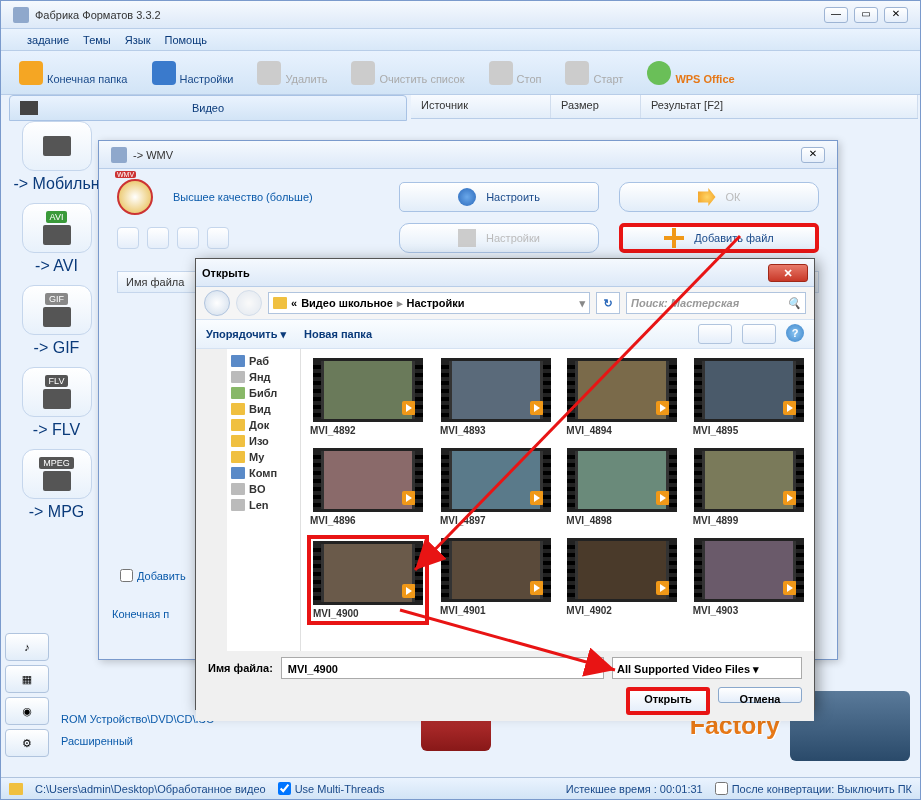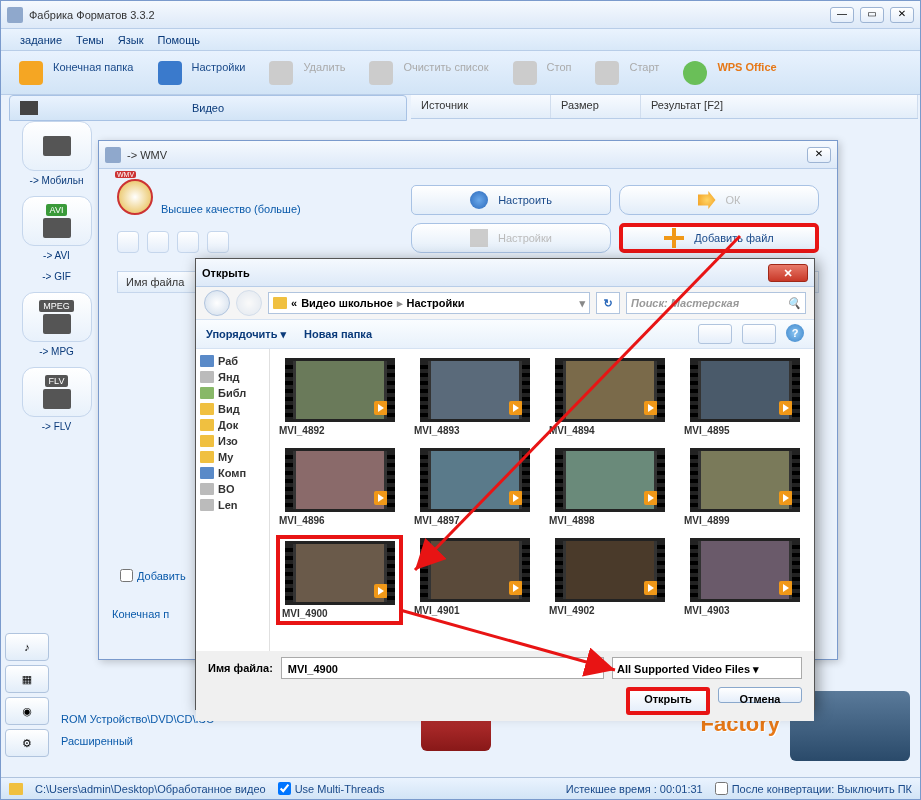--- a/index.html
+++ b/index.html
@@ -1,54 +1,54 @@
 <!DOCTYPE html>
 <html><head>
 <meta charset="utf-8">
 <style>
 * { box-sizing: border-box; margin: 0; padding: 0; font-family: Tahoma, Arial, sans-serif; font-size: 11px; }
 body { width: 921px; height: 800px; background: #d8e8f8; position: relative; overflow: hidden; }
 
 
 .main-window { width: 921px; height: 800px; background: #eaf2fc; border: 1px solid #7a9acc; position: absolute; }
-.titlebar { height: 28px; background: linear-gradient(#f5f9fe,#dde9f8); display: flex; align-items: center; padding: 0 6px; border-bottom: 1px solid #b8cde8; }
+.titlebar { height: 28px; background: linear-gradient(#f5f9fe,#dde9f8); display: flex; align-items: center; padding: 0 12px; border-bottom: 1px solid #b8cde8; }
 .titlebar .app-icon { width: 16px; height: 16px; background: #8fa8cc; border-radius: 2px; margin-right: 6px; }
 .titlebar .title { flex: 1; color: #333; }
 .win-controls { display: flex; gap: 6px; }
 .win-btn { width: 24px; height: 16px; border: 1px solid #9db4d4; border-radius: 3px; background: linear-gradient(#fff,#e5eefa); text-align: center; line-height: 12px; font-size: 10px; cursor: pointer; }
 
-.menubar { height: 22px; background: linear-gradient(#eaf3fe,#d8e8f8); display: flex; align-items: center; gap: 14px; padding: 0 19px; border-bottom: 1px solid #b8cde8; }
+.menubar { height: 22px; background: linear-gradient(#eaf3fe,#d8e8f8); display: flex; align-items: center; gap: 14px; padding: 0 26px; border-bottom: 1px solid #b8cde8; }
 .menubar span { color: #0a3a7a; cursor: pointer; }
 
 .toolbar { height: 44px; background: linear-gradient(#e8f2fe,#d2e4f6); display: flex; align-items: center; gap: 4px; padding: 0 8px; border-bottom: 1px solid #b8cde8; }
-.tool-btn { display: flex; align-items: flex-start; gap: 10px; padding: 4px 10px; border-radius: 4px; cursor: pointer; color: #1a4a8a; }
+.tool-btn { display: flex; align-items: flex-end; gap: 4px; padding: 4px 10px; border-radius: 4px; cursor: pointer; color: #1a4a8a; }
 .tool-icon { width: 24px; height: 24px; background: #f5a623; border-radius: 4px; }
 .tool-icon.blue { background: #3a7acc; }
 .tool-icon.gray { background: #ccc; }
 .tool-icon.green { background: #6abf58; border-radius: 50%; }
 .tool-btn.disabled { color: #aaa; }
 .tool-btn.wps { color: #e67817; font-weight: bold; }
 
 .columns-header { height: 24px; display: flex; background: linear-gradient(#f8fbff,#e2edf9); border-bottom: 1px solid #b8cde8; }
 .col { padding: 4px 10px; border-right: 1px solid #d0ddee; color: #333; }
 
 .left-panel { position: absolute; left: 8px; top: 120px; width: 95px; }
 .fmt-item { margin-bottom: 10px; text-align: center; cursor: pointer; }
 .fmt-badge { width: 70px; height: 50px; margin: 0 auto 4px; background: linear-gradient(#fff,#e8f1fb); border: 1px solid #c5d6ec; border-radius: 12px; display: flex; align-items: center; justify-content: center; flex-direction: column; }
 .fmt-label-chip { font-size: 9px; padding: 1px 4px; border-radius: 2px; color: #fff; margin-bottom: 2px; }
 .fmt-icon { width: 28px; height: 20px; background: #555; border-radius: 2px; }
-.fmt-caption { color: #0a3a7a; font-size: 10px; }
+.fmt-caption { color: #0a3a7a; font-size: 16px; }
 
 .video-tab { position: absolute; left: 8px; top: 94px; width: 398px; height: 26px; background: linear-gradient(#eaf3fe,#d2e4f6); border: 1px solid #a8c2e4; border-radius: 4px 4px 0 0; display: flex; align-items: center; justify-content: center; color: #0a3a7a; cursor: pointer; }
 .video-tab-icon { width: 18px; height: 14px; background: #444; margin-right: 8px; position: absolute; left: 10px; }
 
 
 .wmv-window { position: absolute; left: 98px; top: 140px; width: 740px; height: 520px; background: #eaf2fc; border: 1px solid #7a9acc; box-shadow: 2px 2px 8px rgba(0,0,0,0.2); }
 .wmv-body { padding: 10px 18px; }
-.wmv-top { display: flex; align-items: flex-end; gap: 8px; margin-bottom: 8px; }
+.wmv-top { display: flex; align-items: center; gap: 20px; margin-bottom: 8px; }
 .wmv-icon { width: 36px; height: 36px; background: radial-gradient(#fff,#e5b740); border-radius: 50%; border: 2px solid #c33; position: relative; }
 .wmv-icon::before { content: "WMV"; position: absolute; top: -10px; left: -4px; font-size: 7px; background: #c33; color: #fff; padding: 0 2px; border-radius: 2px; }
 .quality-link { color: #0a5aaa; cursor: pointer; }
 .big-btn { width: 200px; height: 30px; background: linear-gradient(#fff,#e2edf9); border: 1px solid #a8c2e4; border-radius: 5px; display: flex; align-items: center; justify-content: center; gap: 10px; cursor: pointer; color: #1a4a8a; }
 .big-btn.disabled { color: #bbb; border-radius: 10px; }
 .big-btn .bi { width: 18px; height: 18px; }
 .arrow-ok { background: radial-gradient(#ffd466,#f09818); clip-path: polygon(0 20%,60% 20%,60% 0,100% 50%,60% 100%,60% 80%,0 80%); }
 .plus-orange { width: 20px; height: 20px; position: relative; }
 .plus-orange::before, .plus-orange::after { content: ""; position: absolute; background: #f09818; }
 .plus-orange::before { left: 8px; top: 0; width: 4px; height: 20px; }
@@ -72,21 +72,21 @@
 .refresh-btn { width: 24px; height: 22px; border: 1px solid #b0c4de; background: #fff; color: #2a68ba; text-align: center; line-height: 20px; cursor: pointer; }
 .search-box { width: 180px; height: 22px; background: #fff; border: 1px solid #b0c4de; display: flex; align-items: center; padding: 0 4px; color: #999; font-style: italic; }
 .search-box .sicn { margin-left: auto; color: #4a7ab8; cursor: pointer; }
 
 .org-row { height: 30px; display: flex; align-items: center; gap: 18px; padding: 0 10px; background: linear-gradient(#fafdff,#e8f1fb); border-top: 1px solid #d5e2f2; border-bottom: 1px solid #d5e2f2; }
 .org-row .link { color: #0a3a7a; cursor: pointer; }
 .org-row .right { margin-left: auto; display: flex; gap: 10px; }
 .view-btn { width: 34px; height: 20px; border: 1px solid #b0c4de; background: linear-gradient(#fff,#e5eefa); border-radius: 3px; cursor: pointer; }
 .help-q { width: 18px; height: 18px; border-radius: 50%; background: radial-gradient(#8ac5f2,#3a82c8); color: #fff; text-align: center; line-height: 18px; cursor: pointer; }
 
-.dlg-body { display: flex; height: 302px; }
+.dlg-body { display: flex; height: 302px; padding-left: 31px; }
 .tree { width: 74px; background: #fff; border-right: 1px solid #e0e0e0; padding: 4px 2px; overflow: hidden; }
 .tree-item { display: flex; align-items: center; gap: 4px; padding: 2px 2px; color: #333; cursor: pointer; white-space: nowrap; }
 .ticon { width: 14px; height: 12px; background: #f0c040; border-radius: 1px; flex-shrink: 0; }
 .ticon.disk { background: #bbb; }
 .ticon.pc { background: #5a8ac8; }
 .ticon.lib { background: #88b868; }
 
 .files { flex: 1; background: #fff; padding: 6px; overflow: auto; display: grid; grid-template-columns: repeat(4, 1fr); gap: 6px 8px; align-content: start; }
 .file-item { text-align: left; cursor: pointer; padding: 2px; border: 1px solid transparent; }
 .file-item.selected { border: 4px solid #e81414; }
@@ -113,21 +113,21 @@
 .bottom-links { position: absolute; left: 60px; top: 712px; }
 .bottom-links .lnk { color: #0a5aaa; cursor: pointer; display: block; margin-bottom: 10px; }
 
 .statusbar { position: absolute; left: 0; bottom: 0; right: 0; height: 22px; background: linear-gradient(#eaf3fe,#d2e4f6); border-top: 1px solid #b0c4de; display: flex; align-items: center; padding: 0 8px; gap: 12px; color: #1a4a8a; }
 .statusbar .chk { display: flex; align-items: center; gap: 4px; }
 .statusbar .chk input { margin: 0; }
 
 
 .arrow-svg { position: absolute; pointer-events: none; z-index: 100; }
 
-.factory-logo { position: absolute; right: 140px; top: 710px; font-size: 22px; font-weight: bold; color: #e67817; text-shadow: 1px 1px #fff; }
+.factory-logo { position: absolute; right: 140px; top: 710px; font-size: 25px; font-weight: bold; color: #e67817; text-shadow: 1px 1px #fff; }
 .devices-art { position: absolute; right: 10px; top: 690px; width: 120px; height: 70px; background: linear-gradient(#5a7a9a,#2a4a6a); border-radius: 6px; }
 .camera-art { position: absolute; left: 420px; top: 700px; width: 70px; height: 50px; background: linear-gradient(#c83838,#881818); border-radius: 6px; }
 
 .add-item-link { position: absolute; left: 120px; top: 569px; color: #0a5aaa; cursor: pointer; display:flex; align-items:center; gap:4px;}
 .add-item-link input { margin:0; }
 .dest-folder-label { position: absolute; left: 112px; top: 608px; color: #0a5aaa; cursor: pointer; }
 </style>
 </head>
 <body>
 
@@ -199,35 +199,39 @@
         <div class="fmt-caption">-&gt; Мобильн</div>
       </div>
       <div class="fmt-item">
         <div class="fmt-badge">
           <div class="fmt-label-chip" style="background:#3a9a3a">AVI</div>
           <div class="fmt-icon"></div>
         </div>
         <div class="fmt-caption">-&gt; AVI</div>
       </div>
       <div class="fmt-item">
+        <div class="fmt-badge">
+          <div class="fmt-label-chip" style="background:#888">GIF</div>
+          <div class="fmt-icon"></div>
+        </div>
         <div class="fmt-caption">-&gt; GIF</div>
+      </div>
+      <div class="fmt-item">
+        <div class="fmt-badge">
+          <div class="fmt-label-chip" style="background:#555">FLV</div>
+          <div class="fmt-icon"></div>
+        </div>
+        <div class="fmt-caption">-&gt; FLV</div>
       </div>
       <div class="fmt-item">
         <div class="fmt-badge">
           <div class="fmt-label-chip" style="background:#555">MPEG</div>
           <div class="fmt-icon"></div>
         </div>
         <div class="fmt-caption">-&gt; MPG</div>
-      </div>
-      <div class="fmt-item">
-        <div class="fmt-badge">
-          <div class="fmt-label-chip" style="background:#555">FLV</div>
-          <div class="fmt-icon"></div>
-        </div>
-        <div class="fmt-caption">-&gt; FLV</div>
       </div>
     </div>
 
   <div class="camera-art"></div>
   <div class="factory-logo">Factory</div>
   <div class="devices-art"></div>
 
   <div class="bottom-tabs">
     <div class="btab">♪</div>
     <div class="btab">▦</div>

